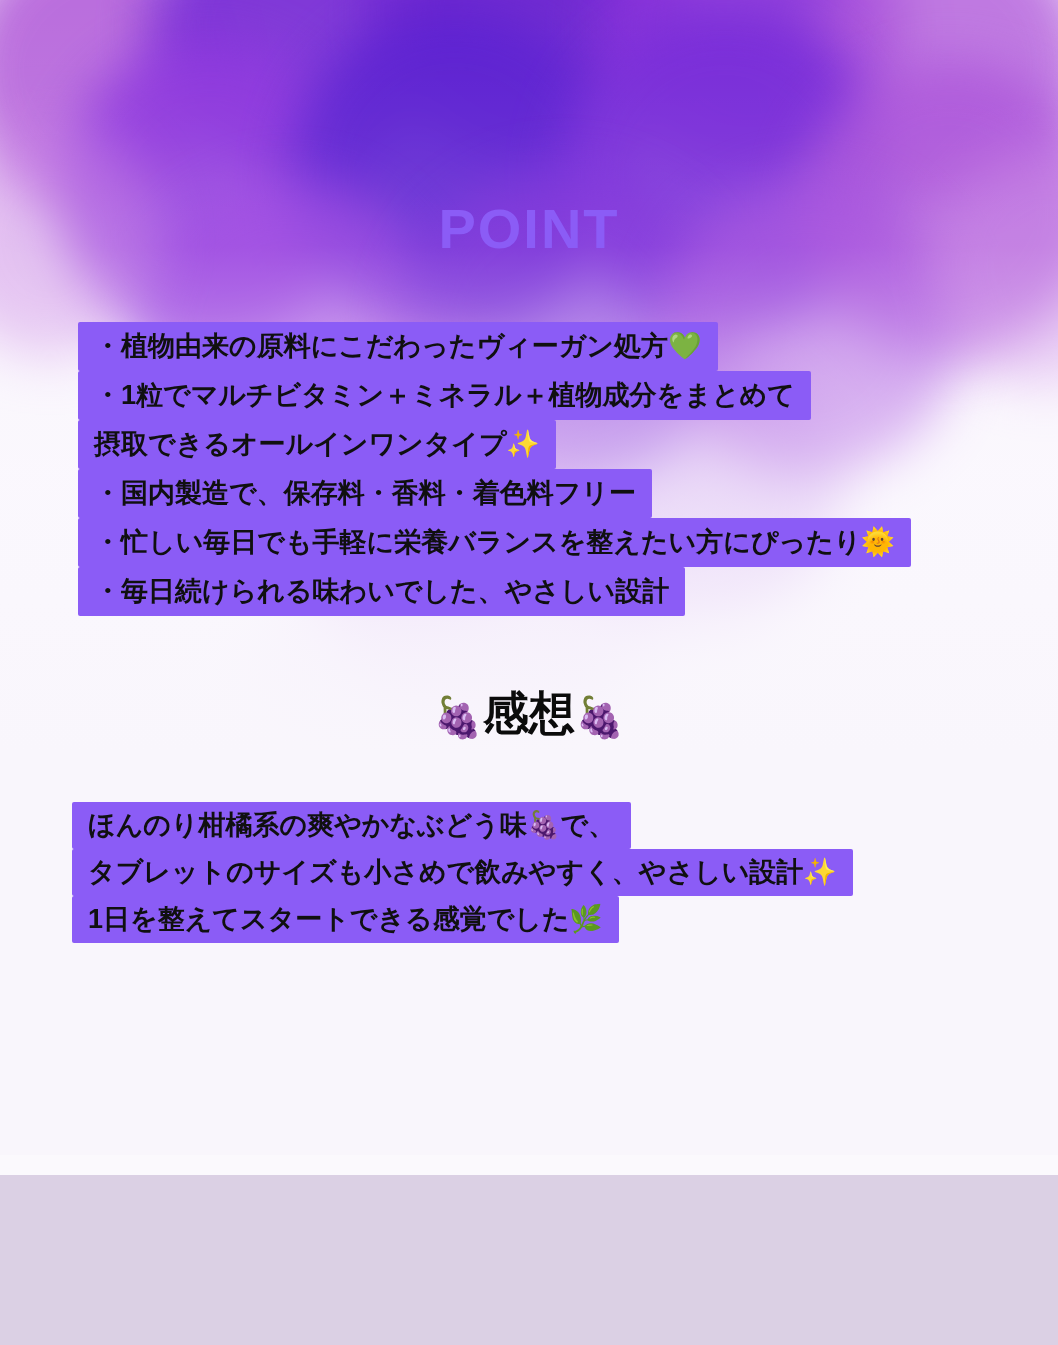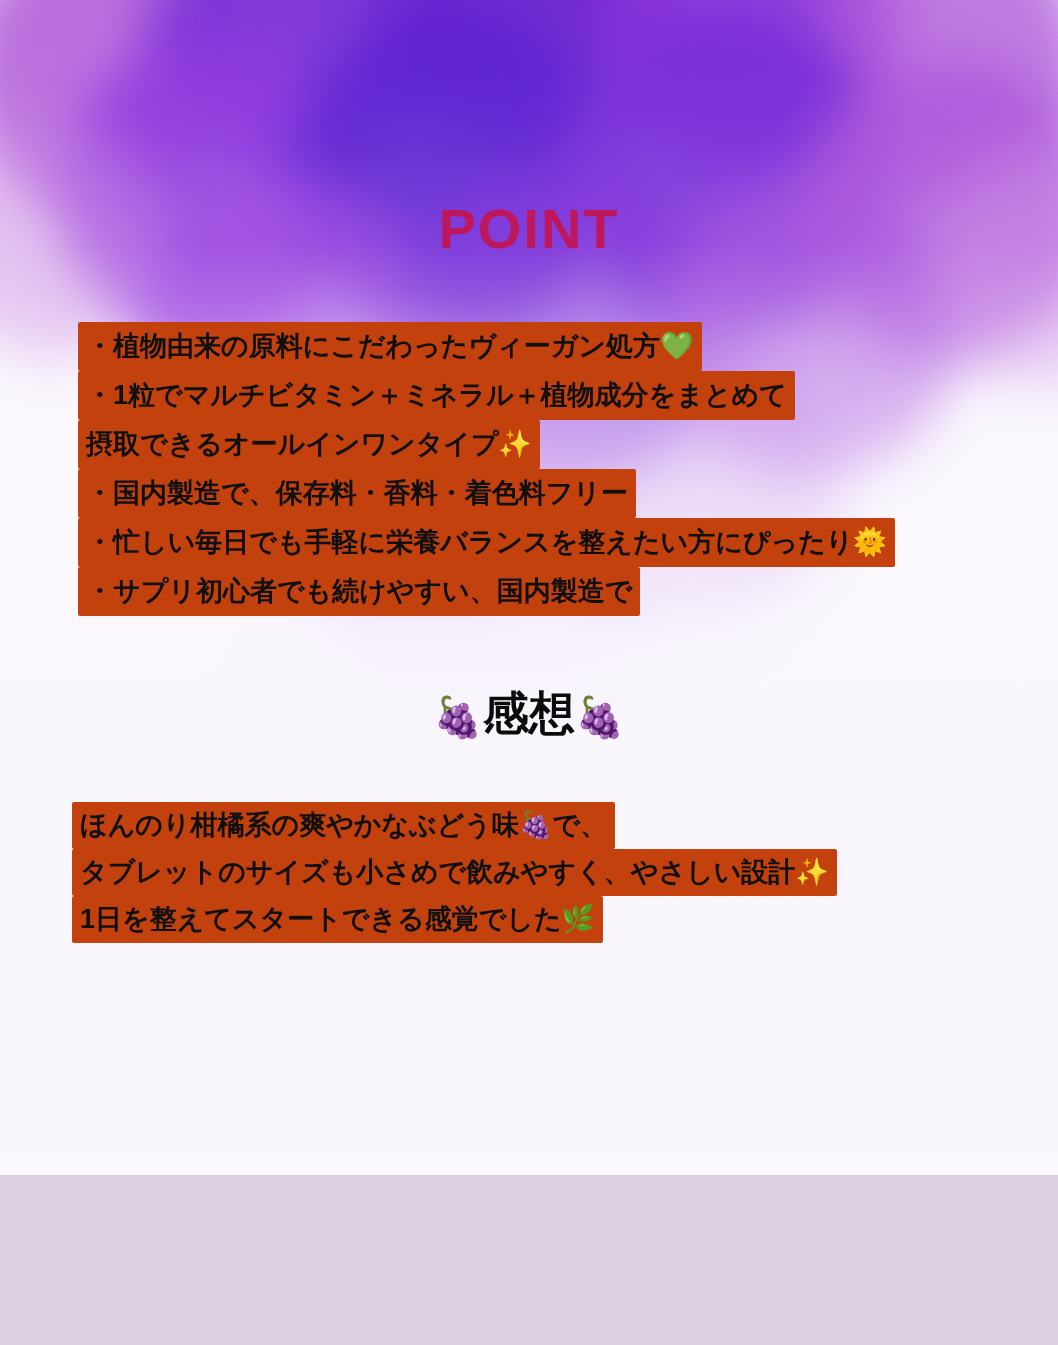--- a/index.html
+++ b/index.html
@@ -87,36 +87,36 @@
   }
 
   .heading-point {
     position: absolute;
     top: 196px;
     left: 0; right: 0;
     text-align: center;
     font-size: 56px;
     font-weight: 800;
     letter-spacing: 2px;
-    color: #be185d;
+    color: #8b5cf6;
     font-family: "Liberation Sans", "DejaVu Sans", sans-serif;
   }
 
   .hl-block {
     position: absolute;
     font-family: "Liberation Sans", "DejaVu Sans", sans-serif;
     font-weight: 700;
     color: #101010;
   }
   .hl-block .line {
     display: table;
     font-size: 27px;
     line-height: 49px;
-    background: #c2410c;
-    padding: 0 8px;
+    background: #8b5cf6;
+    padding: 0 16px;
     white-space: nowrap;
     border-radius: 2px;
   }
 
   #point-list {
     top: 322px;
     left: 78px;
   }
 
   .heading-kanso {
@@ -173,21 +173,21 @@
 <div id="content">
 
   <div class="heading-point">POINT</div>
 
   <div class="hl-block" id="point-list">
     <div class="line">・植物由来の原料にこだわったヴィーガン処方💚</div>
     <div class="line">・1粒でマルチビタミン＋ミネラル＋植物成分をまとめて</div>
     <div class="line">摂取できるオールインワンタイプ✨</div>
     <div class="line">・国内製造で、保存料・香料・着色料フリー</div>
     <div class="line">・忙しい毎日でも手軽に栄養バランスを整えたい方にぴったり🌞</div>
-    <div class="line">・サプリ初心者でも続けやすい、国内製造で</div>
+    <div class="line">・毎日続けられる味わいでした、やさしい設計</div>
   </div>
 
   <div class="heading-kanso">
     <span class="emoji">🍇</span><span>感想</span><span class="emoji">🍇</span>
   </div>
 
   <div class="hl-block" id="review-list">
     <div class="line">ほんのり柑橘系の爽やかなぶどう味🍇で、</div>
     <div class="line">タブレットのサイズも小さめで飲みやすく、やさしい設計✨</div>
     <div class="line">1日を整えてスタートできる感覚でした🌿</div>

